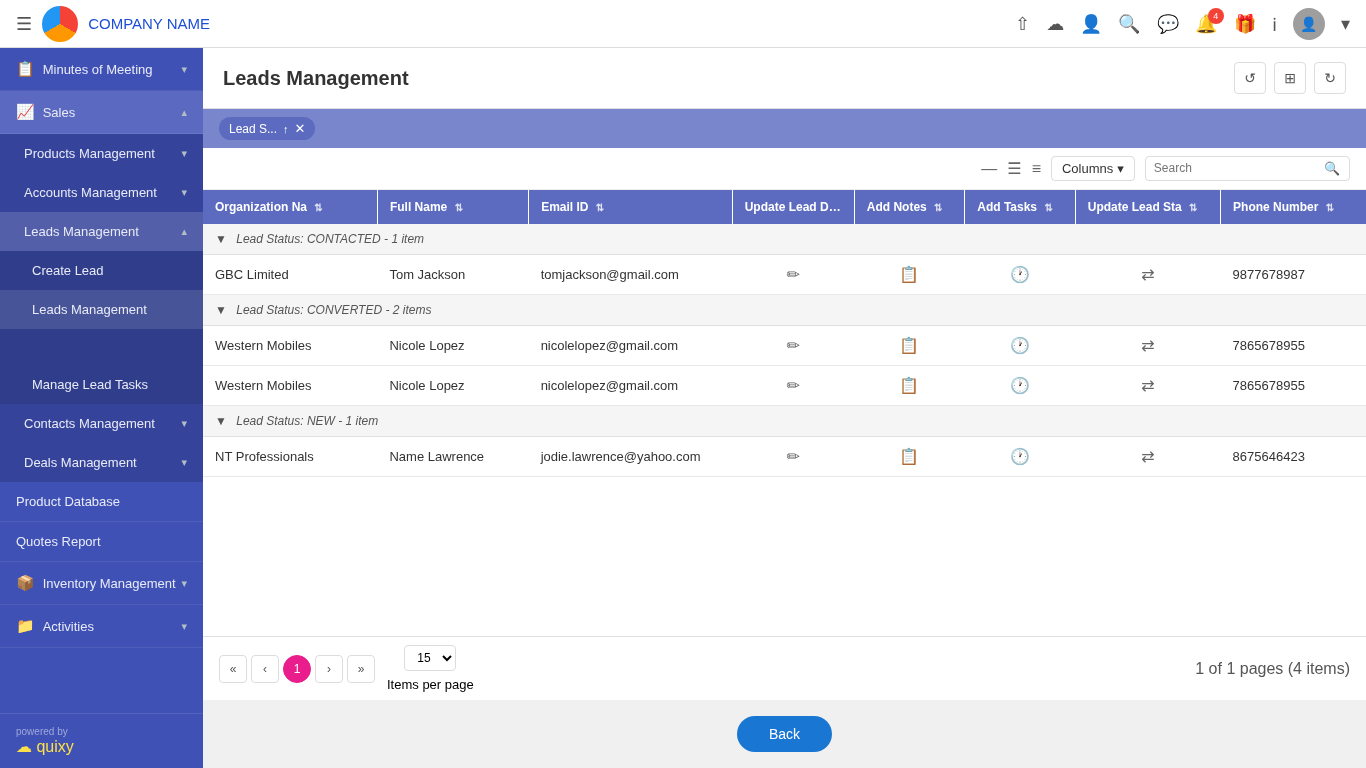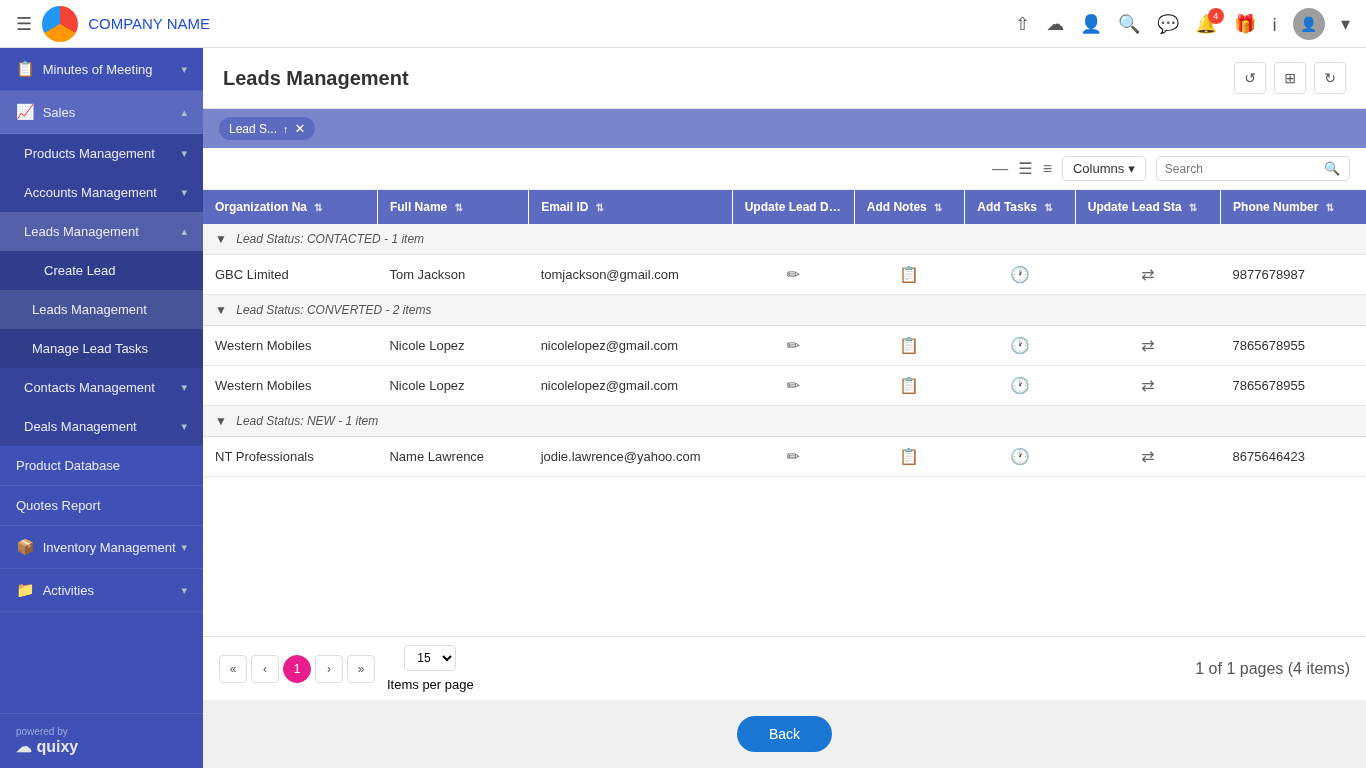--- a/index.html
+++ b/index.html
@@ -65,21 +65,21 @@
     .chevron { font-size: 11px; color: #b0bec5; }
     .sidebar-sub { background: rgba(0,0,0,0.15); }
     .sidebar-sub .sidebar-item { padding-left: 24px; font-size: 13px; border-bottom: none; }
     .sidebar-footer {
       margin-top: auto;
       padding: 12px 16px;
       font-size: 10px;
       color: #9fa8da;
       border-top: 1px solid rgba(255,255,255,0.1);
     }
-    .sidebar-footer .quixy { font-size: 16px; font-weight: bold; color: #e5e5e5; }
+    .sidebar-footer .quixy { font-size: 16px; font-weight: normal; color: #fde047; }
 
     
     .content { flex: 1; display: flex; flex-direction: column; overflow: hidden; }
 
     .page-header {
       background: #fff;
       padding: 14px 20px;
       display: flex;
       align-items: center;
       justify-content: space-between;
@@ -125,22 +125,22 @@
       border-bottom: 1px solid #eee;
       flex-shrink: 0;
     }
     .toolbar-icon { font-size: 16px; color: #666; cursor: pointer; }
     .columns-btn {
       display: flex; align-items: center; gap: 4px;
       font-size: 13px; color: #333; cursor: pointer;
       border: 1px solid #ddd; border-radius: 4px; padding: 4px 10px;
     }
     .search-box {
-      display: flex; align-items: center;
-      border: 1px solid #ddd; border-radius: 4px; padding: 4px 8px; background: #fff;
+      display: flex; align-items: flex-start;
+      border: 1px solid #ddd; border-radius: 4px; padding: 4px 8px; background: #fff; gap: 11px;
     }
     .search-box input {
       border: none; outline: none; font-size: 12px; width: 160px; background: transparent;
     }
     .search-box .search-icon { color: #aaa; font-size: 13px; }
 
     
     .table-container { flex: 1; overflow-y: auto; background: #fff; }
     table { width: 100%; border-collapse: collapse; table-layout: fixed; }
     thead tr { background: #5c6bc0; color: #fff; }
@@ -265,27 +265,27 @@
       </div>
 
       <div class="sidebar-item active">
         <div class="sidebar-item-left">
           <span>Leads Management</span>
         </div>
         <span class="chevron">▴</span>
       </div>
 
       <div style="background:rgba(0,0,0,0.1)">
-        <div class="sidebar-item" style="padding-left:44px;">
+        <div class="sidebar-item" style="padding-left:32px;">
           <span>Create Lead</span>
         </div>
         <div class="sidebar-item active" style="padding-left:32px;background:rgba(255,255,255,0.12);">
           <span>Leads Management</span>
         </div>
-        <div class="sidebar-item" style="padding-left:32px;">
+        <div class="sidebar-item" style="padding-left:32px;margin-top:36px;">
           <span>Manage Lead Tasks</span>
         </div>
       </div>
 
       <div class="sidebar-item">
         <div class="sidebar-item-left">
           <span>Contacts Management</span>
         </div>
         <span class="chevron">▾</span>
       </div>

